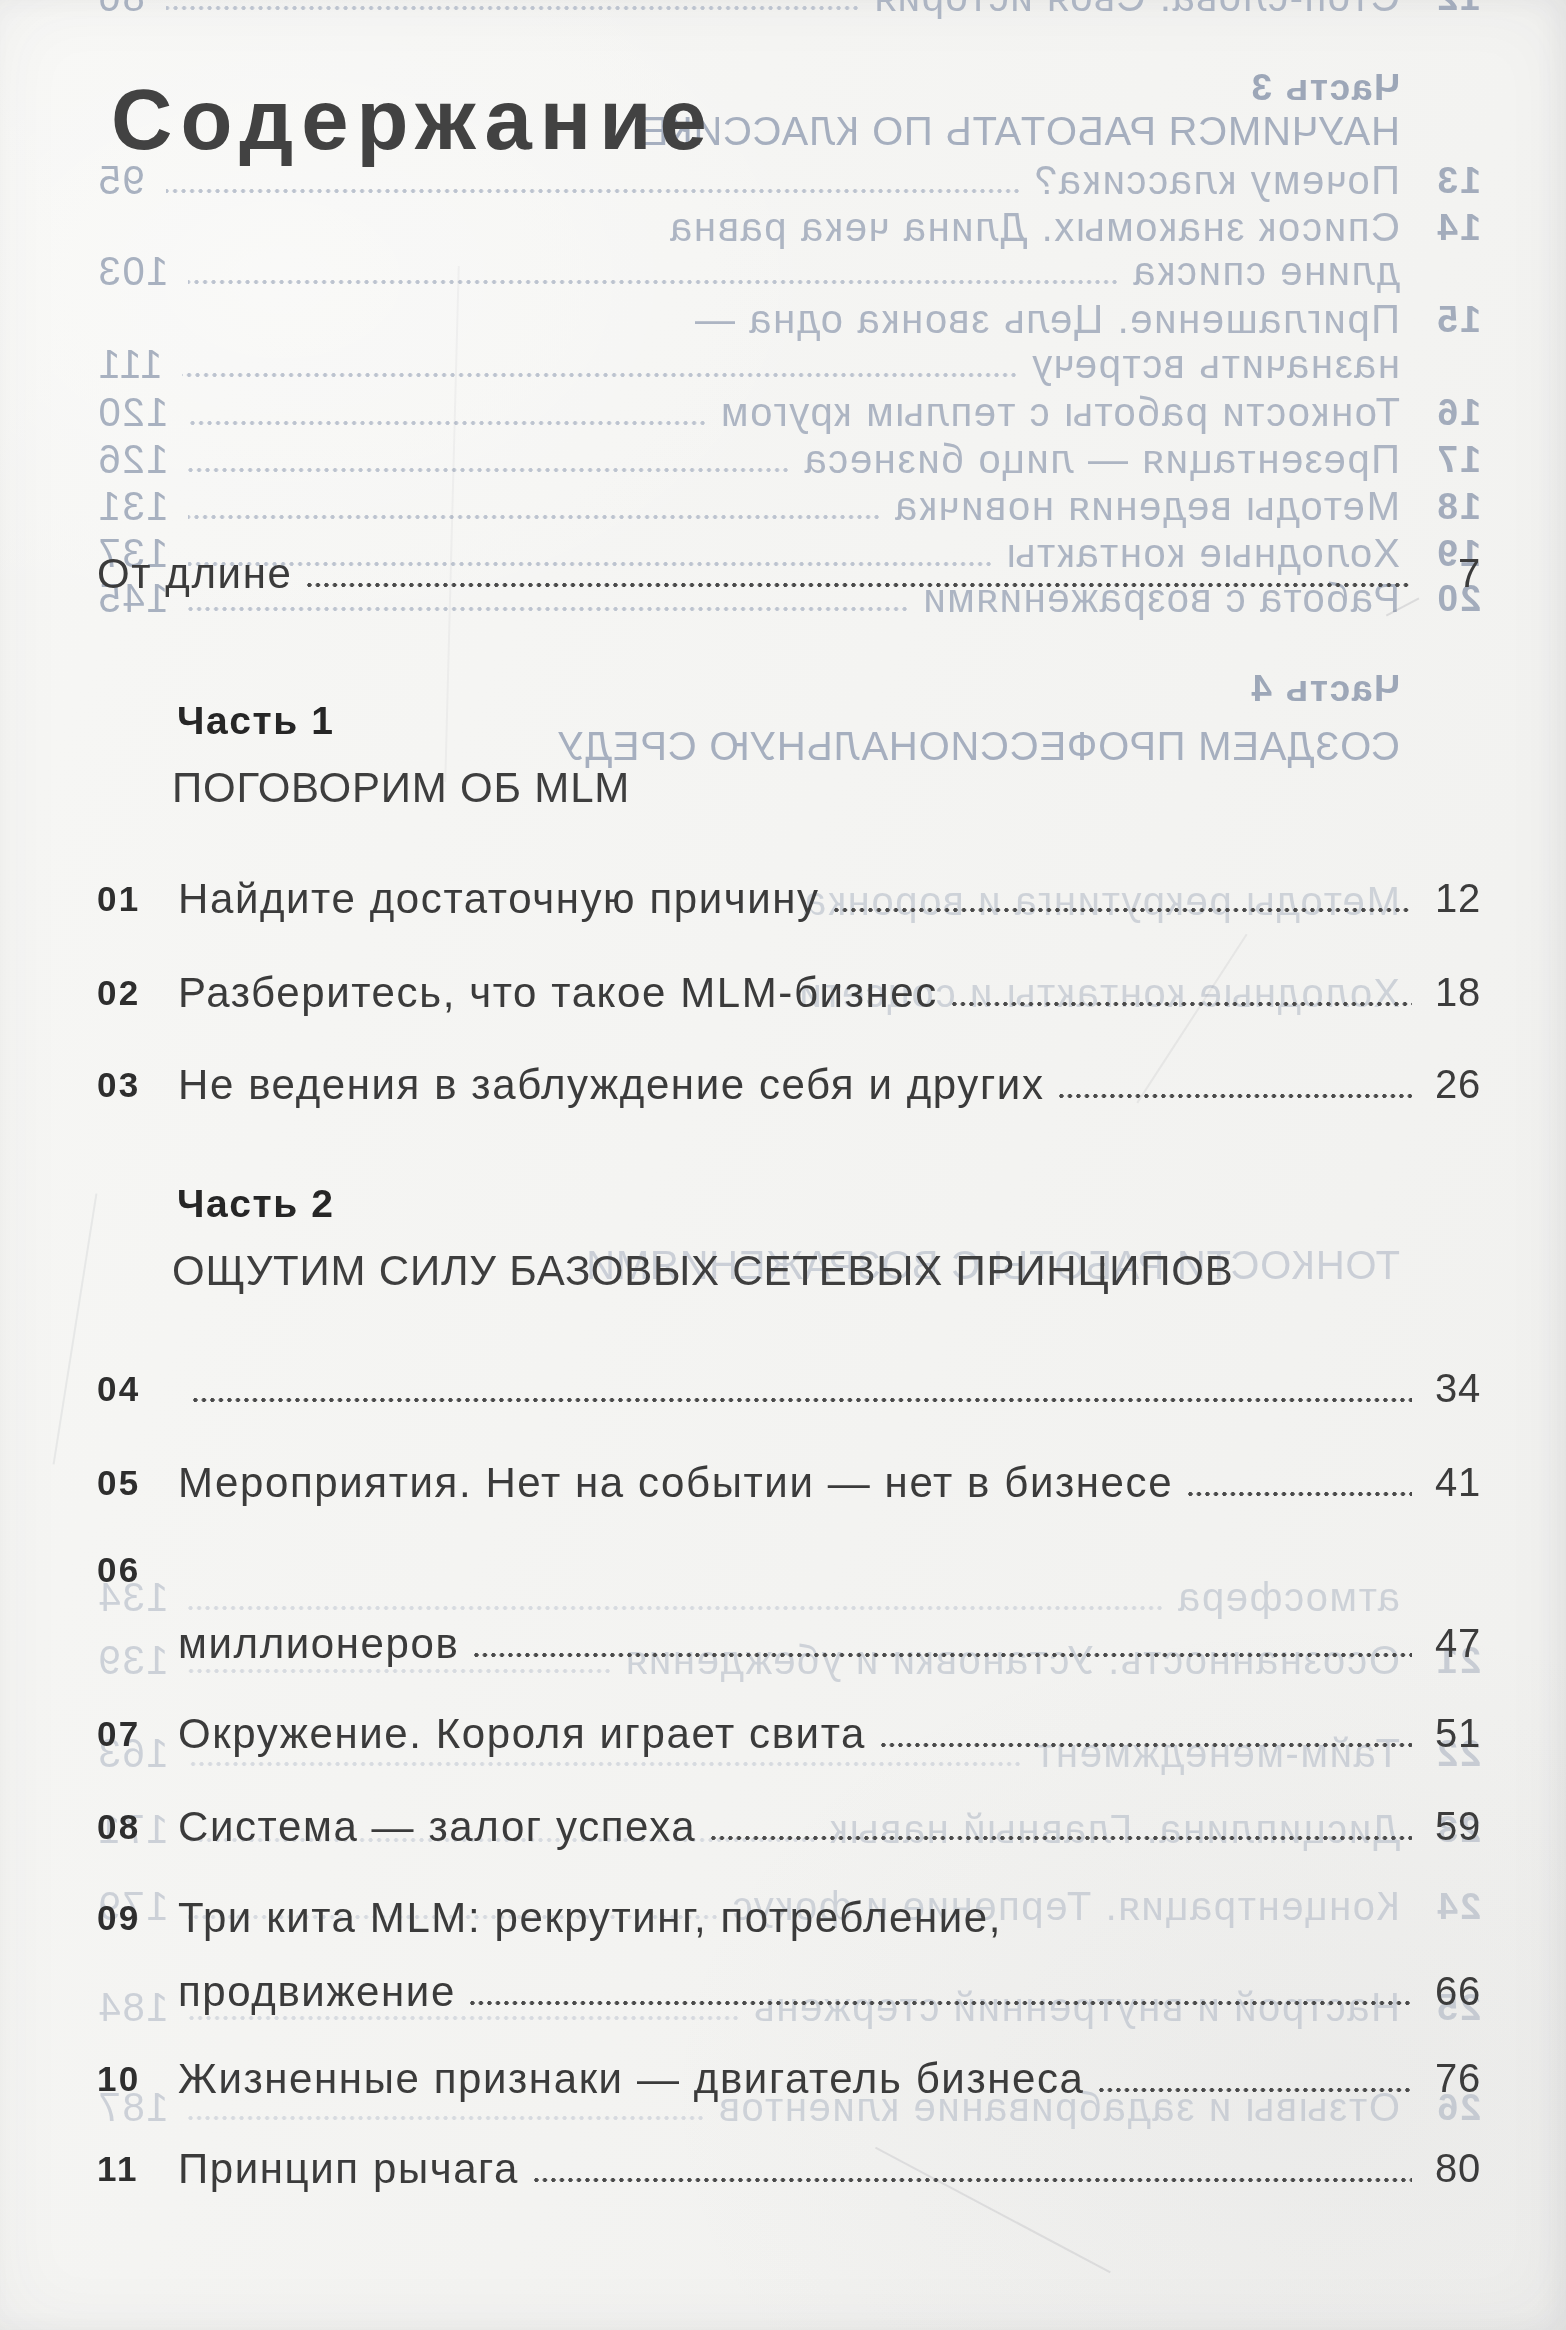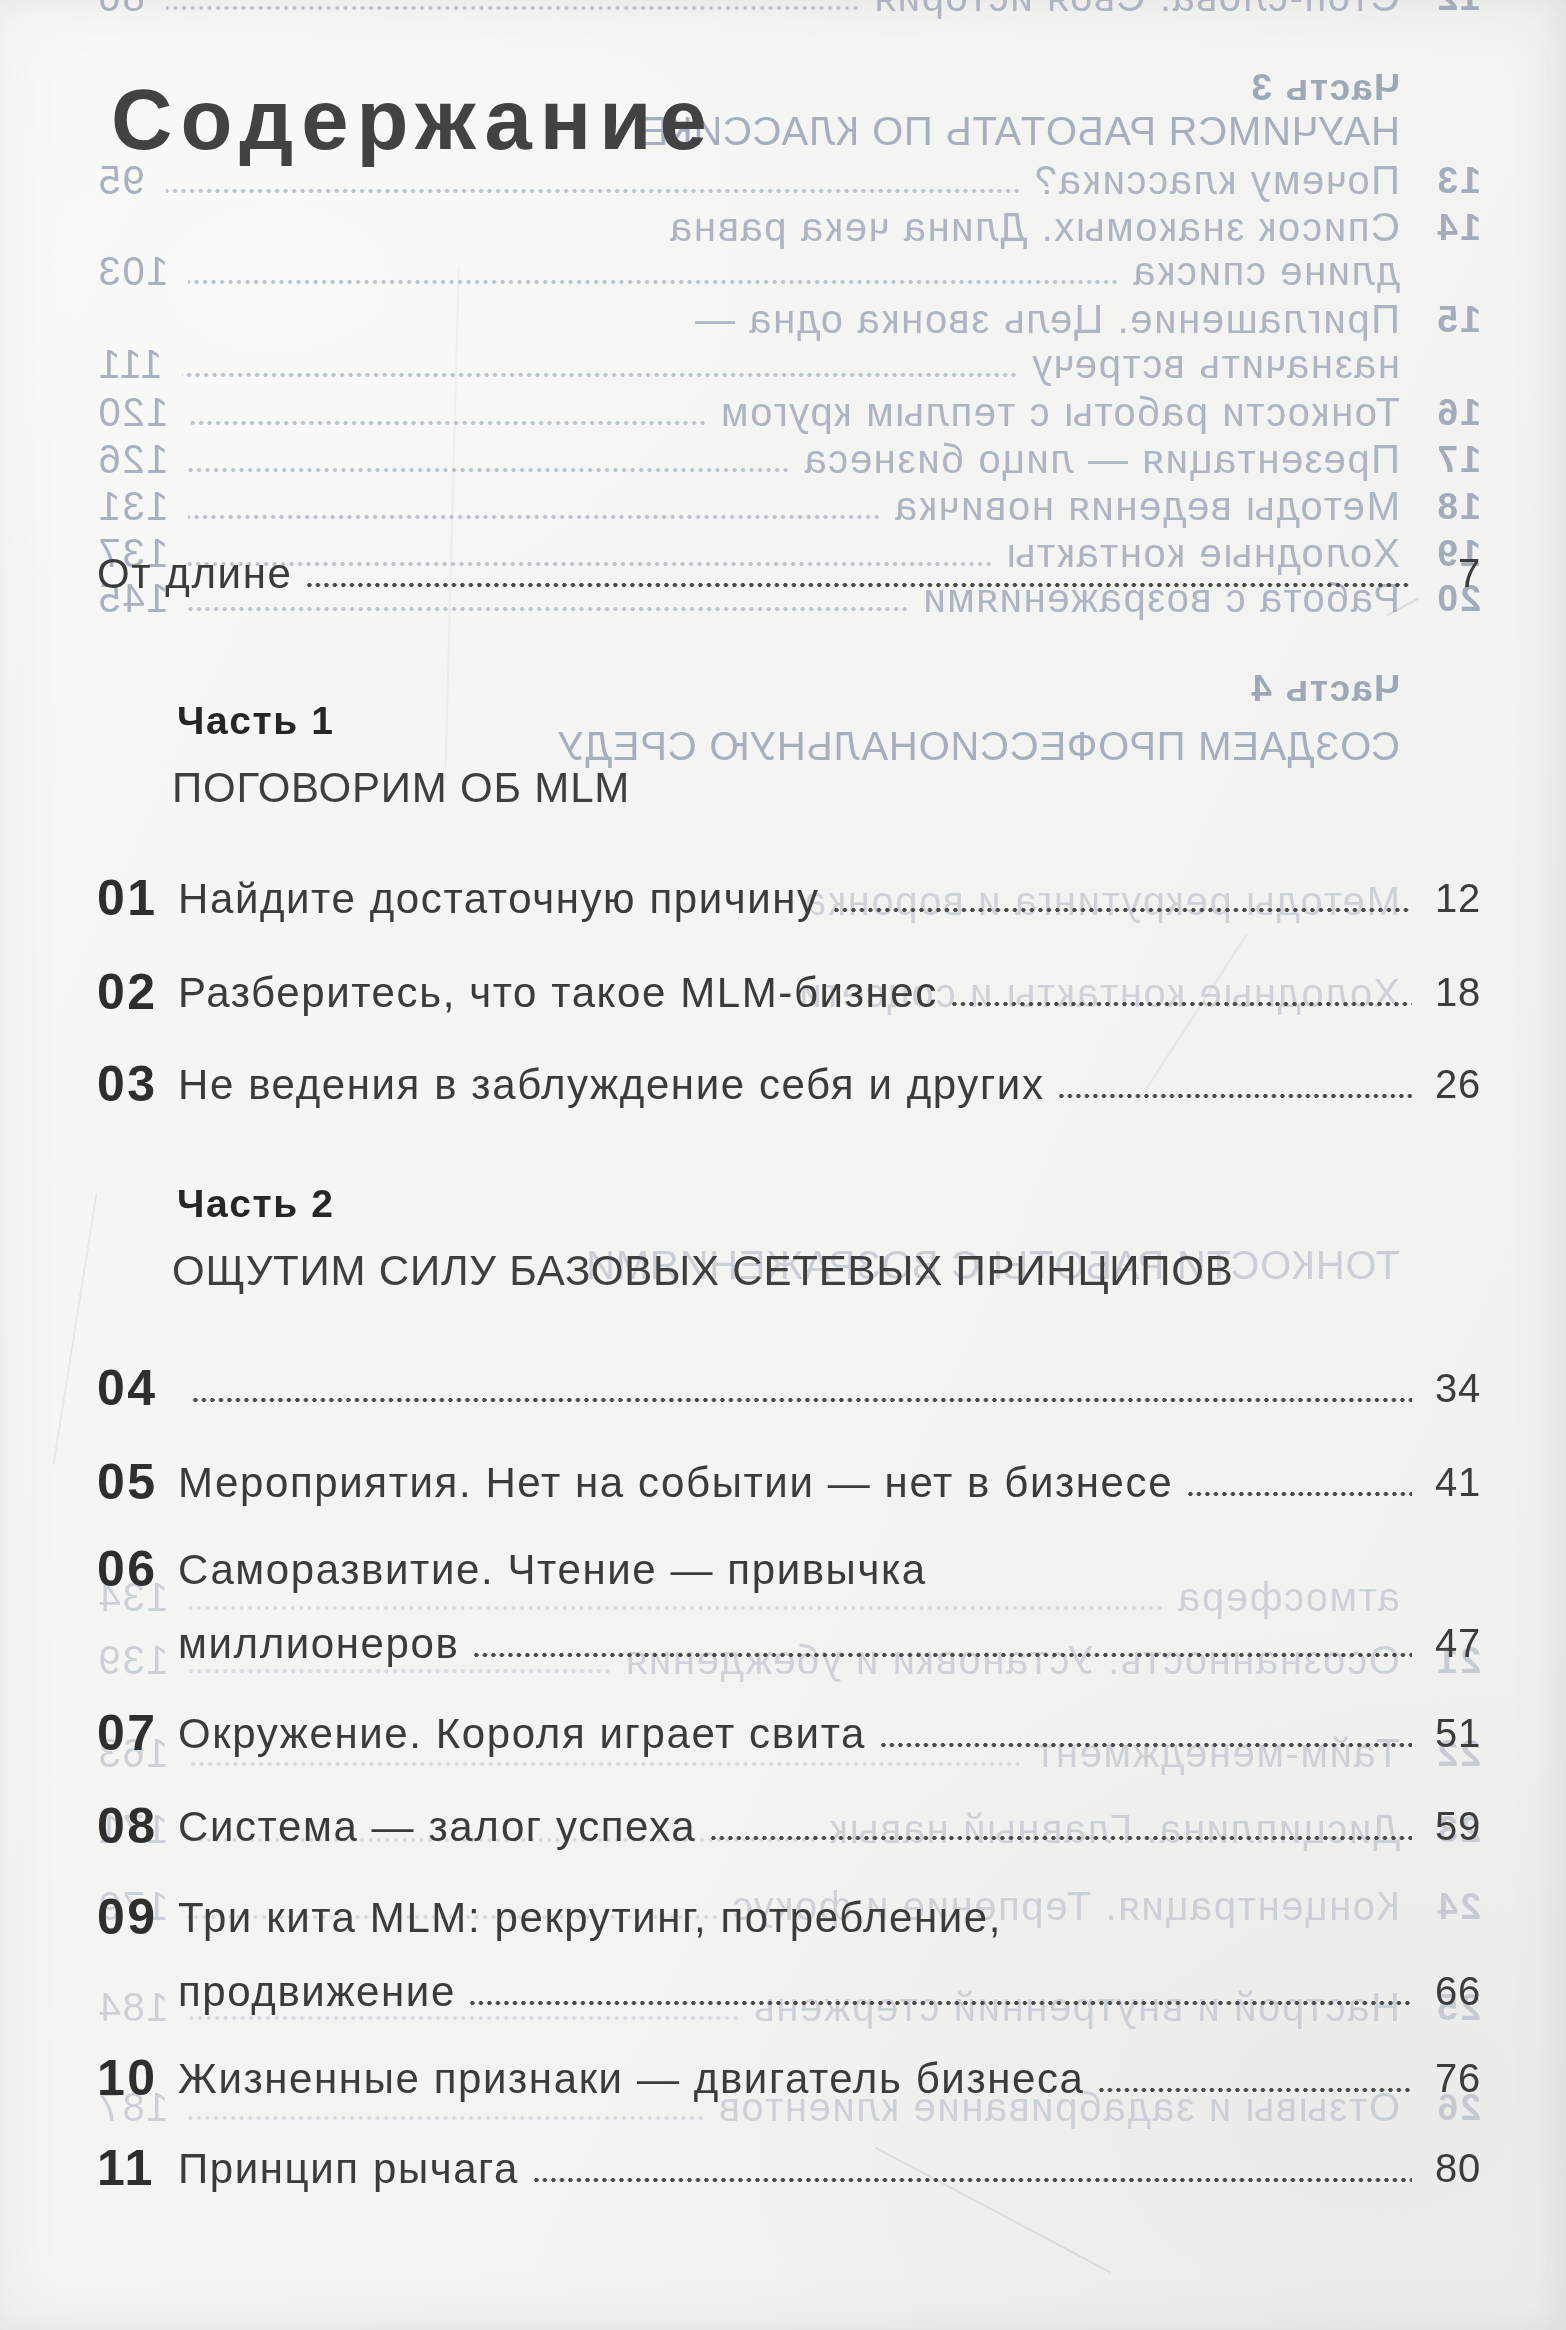--- a/index.html
+++ b/index.html
@@ -19,21 +19,21 @@
     color:#424242;line-height:1.15;white-space:nowrap;
   }
   .row{
     position:absolute;left:97px;right:86px;
     display:flex;align-items:flex-end;
     font-size:42px;line-height:45px;letter-spacing:1.6px;
     color:#3b3b3b;white-space:nowrap;
   }
   .row .num{
     flex:none;width:81px;
-    font-size:50px;font-weight:700;color:#2e2e2e;letter-spacing:2.4px;
+    font-size:35px;font-weight:700;color:#2e2e2e;letter-spacing:2.4px;
   }
   .row .t{flex:none;}
   .row .dots{
     flex:1 1 auto;height:6.4px;align-self:flex-end;
     margin:0 19.3px 8px 14.5px;
     background-image:radial-gradient(circle at 2.4px 3.2px,#4a4a4a 1.9px,rgba(0,0,0,0) 2.3px);
     background-size:8.5px 6.4px;background-repeat:repeat-x;
   }
   .row .pg{flex:none;min-width:50px;text-align:right;font-size:40px;color:#3c3c3c;letter-spacing:0.8px;}
   .part-h{
@@ -267,21 +267,20 @@
     <span class="pg">34</span>
   </div>
       <div class="row" style="top: 1460px;">
     <span class="num">05</span>
     <span class="t">Мероприятия. Нет на событии — нет в бизнесе</span>
     <span class="dots"></span>
     <span class="pg">41</span>
   </div>
       <div class="row" style="top: 1547px;">
     <span class="num">06</span>
-    <span class="t">Саморазвитие. Чтение — привычка</span>
 
   </div>
       <div class="row" style="top: 1621px;">
     <span class="num"></span>
     <span class="t">миллионеров</span>
     <span class="dots"></span>
     <span class="pg">47</span>
   </div>
       <div class="row" style="top: 1711px;">
     <span class="num">07</span>

